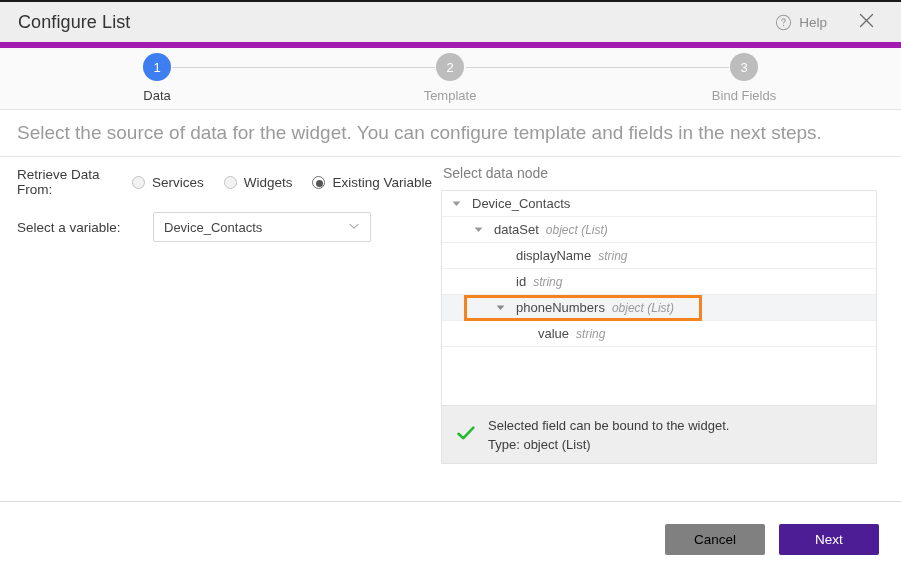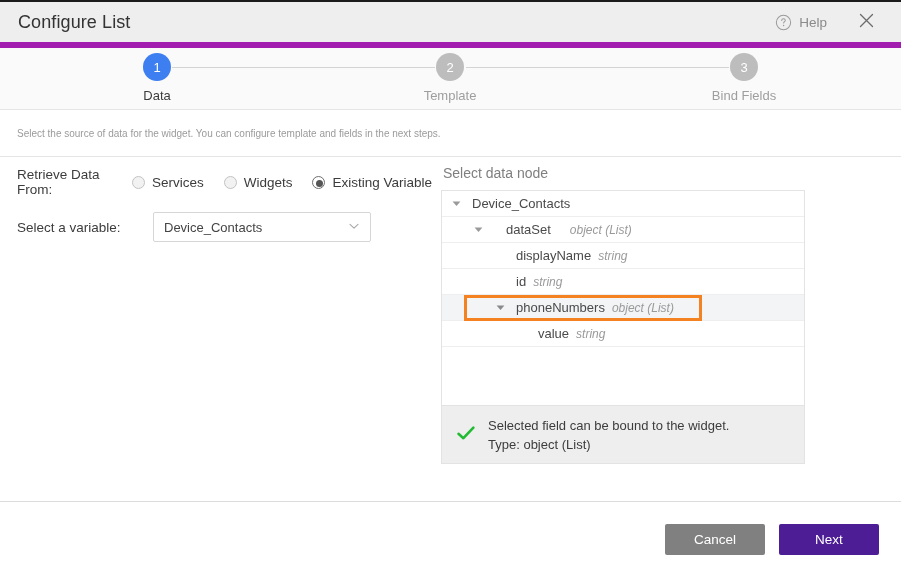--- a/index.html
+++ b/index.html
@@ -115,21 +115,21 @@
 
   
   .description-band {
     height: 47px;
     display: flex;
     align-items: center;
     border-bottom: 1px solid #e5e5e5;
   }
   .description-text {
     margin-left: 17px;
-    font-size: 10px;
+    font-size: 19px;
     color: #9b9b9b;
   }
 
   
   .body-area {
     position: relative;
     height: 343px;
   }
 
   
@@ -201,21 +201,21 @@
     font-size: 13px;
     color: #444444;
     flex: 1;
   }
   .chev { width: 12px; height: 12px; flex: 0 0 auto; }
 
   
   .right-col {
     position: absolute;
     left: 441px; top: 0;
-    width: 364px;
+    width: 436px;
   }
   .panel-title {
     font-size: 14px;
     color: #7f7f7f;
     margin: 8px 0 9px 2px;
   }
   .tree {
     border: 1px solid #e3e3e3;
     background: #ffffff;
     height: 216px;
@@ -244,21 +244,21 @@
     color: #4a4a4a;
     margin-left: 10px;
   }
   .node-type {
     font-size: 12px;
     color: #9a9a9a;
     font-style: italic;
     margin-left: 7px;
   }
   .indent-0 { padding-left: 9px; }
-  .indent-1 { padding-left: 31px; gap: 12px; }
+  .indent-1 { padding-left: 31px; }
   .indent-2 { padding-left: 53px; }
   .indent-3 { padding-left: 75px; align-items: center; }
 
   .sel-outline {
     position: absolute;
     left: 22px;
     top: 0px;
     width: 238px;
     height: 26px;
     border: 3px solid #f58220;
@@ -295,21 +295,21 @@
   .btn {
     height: 31px;
     min-width: 100px;
     border: none;
     border-radius: 2px;
     font-size: 13.5px;
     font-family: "Liberation Sans", sans-serif;
     cursor: pointer;
     padding: 0 18px;
   }
-  .btn-cancel { background: #808080; color: #ffffff; }
+  .btn-cancel { background: #808080; color: #000000; }
   .btn-next { background: #4c1d95; color: #ffffff; min-width: 100px; }
 </style>
 </head>
 <body>
 
 <div id="dialog">
 
   <div class="titlebar">
     <div class="title-text">Configure List</div>
     <div class="titlebar-actions">

